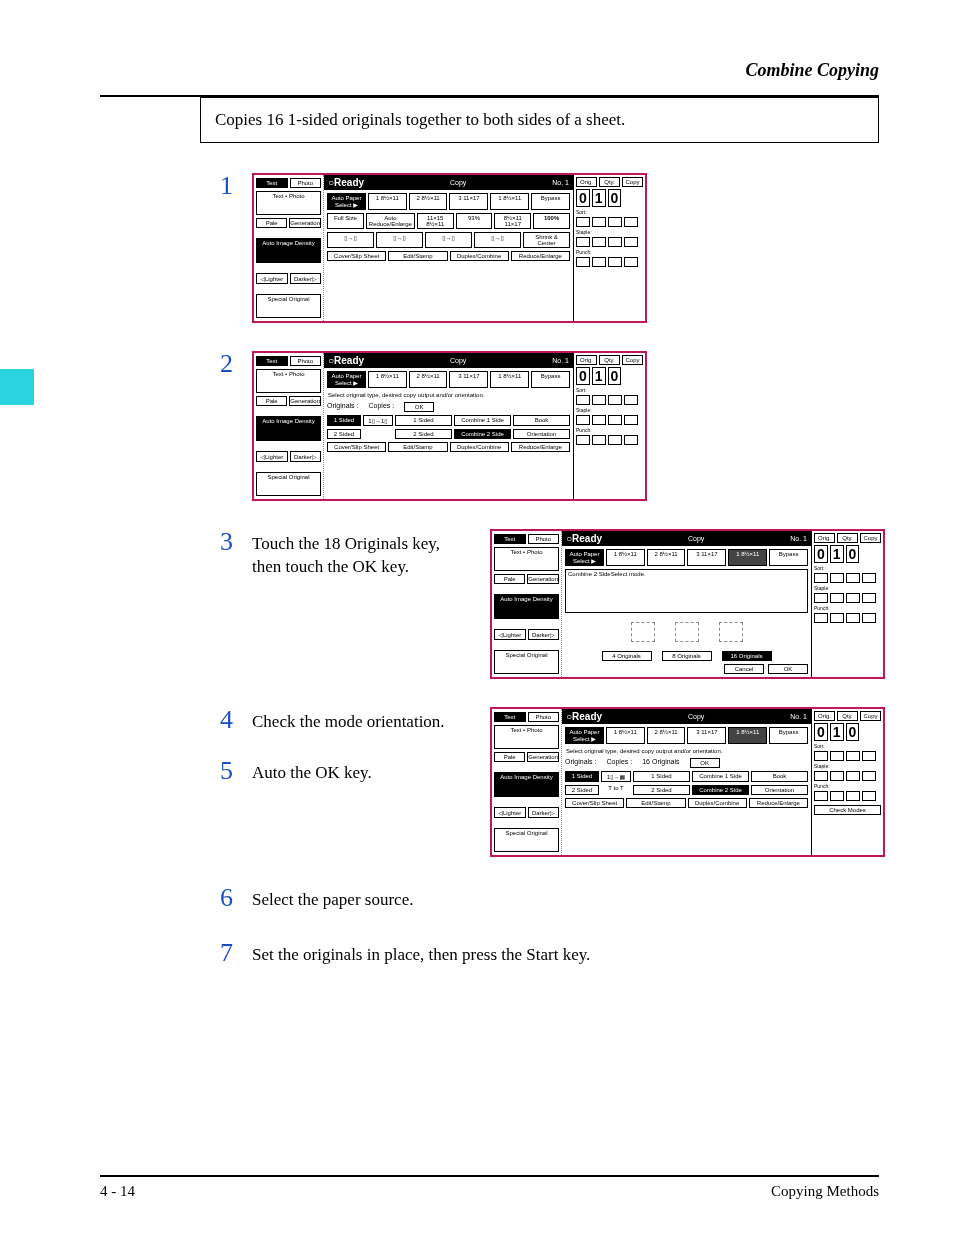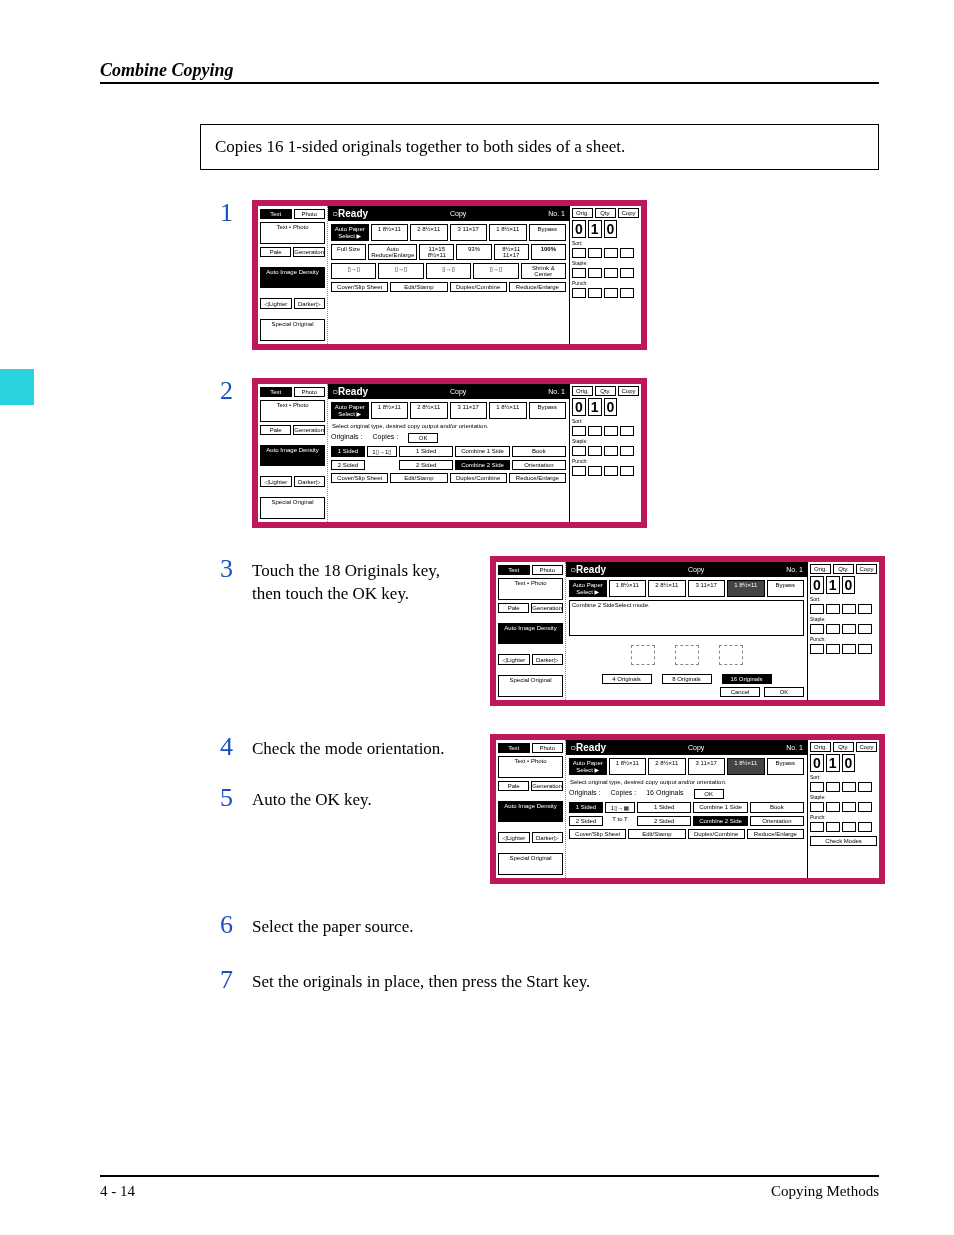--- a/index.html
+++ b/index.html
@@ -13,23 +13,23 @@
   }
   .page {
     padding: 60px 75px 40px 100px;
     height: 100%;
     position: relative;
   }
   .running-head {
     font-style: italic;
     font-weight: bold;
     font-size: 18px;
-    padding-bottom: 1px;
+    padding-bottom: 14px;
     border-bottom: 2px solid #000;
-    margin-bottom: 40px;
+    text-align: right;
   }
   .section-title {
     color: #1a4fc0;
     font-weight: bold;
     font-style: italic;
     font-size: 22px;
     margin: 10px 0 20px 50px;
     font-family: Arial, Helvetica, sans-serif;
   }
   .intro-box {
@@ -74,21 +74,21 @@
     padding-top: 4px;
     flex: 0 0 220px;
   }
   .step-text.full {
     flex: 1;
   }
   .screen {
     flex: 0 0 auto;
     width: 395px;
     height: 150px;
-    border: 6px solid #be185d;
+    border: 2px solid #be185d;
     background: #fff;
     font-family: Arial, Helvetica, sans-serif;
     font-size: 7px;
     position: relative;
     display: flex;
   }
   .screen-left {
     width: 70px;
     border-right: 1px dotted #888;
     display: flex;

